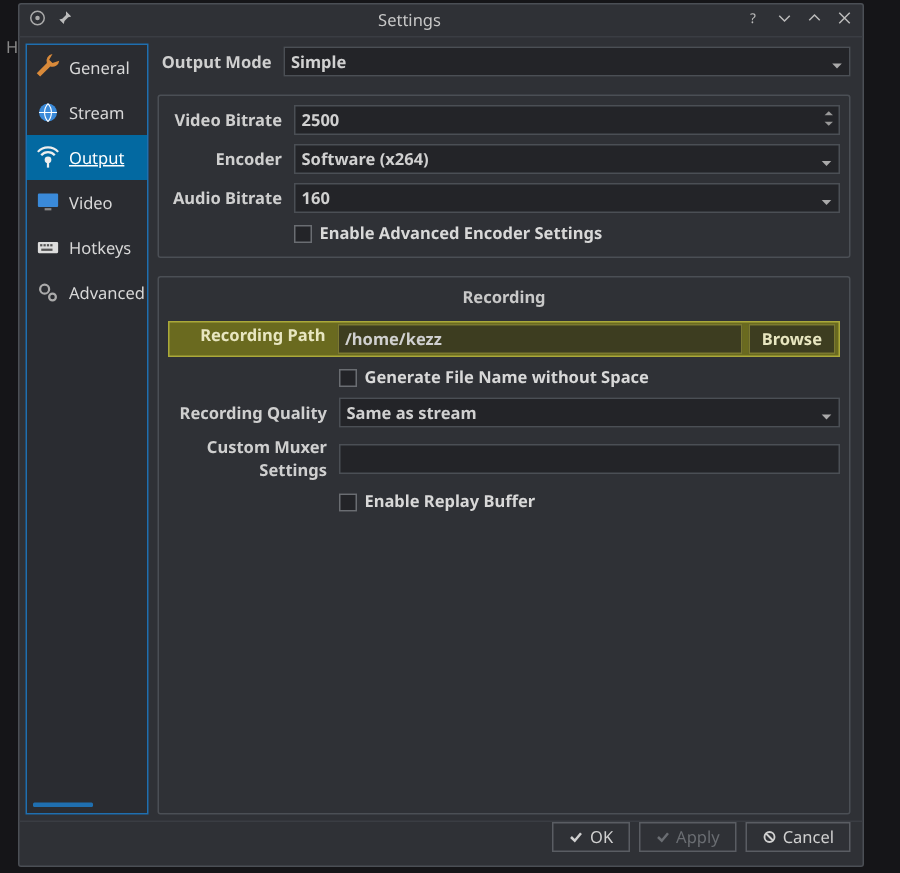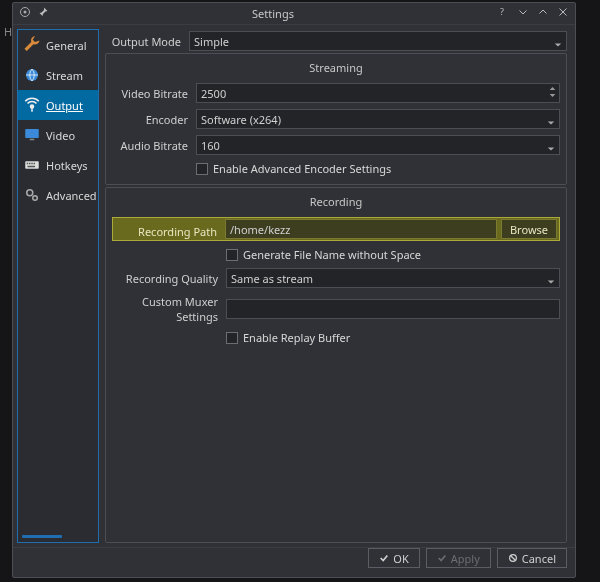--- a/index.html
+++ b/index.html
@@ -33,21 +33,21 @@
   .sidebar-item.active { background: #0369a1; color: #fff; }
   .sidebar-item.active .label { text-decoration: underline; }
   .sb-icon { width: 20px; height: 20px; display: flex; align-items: center; justify-content: center; flex-shrink: 0; }
   .sb-icon svg { width: 18px; height: 18px; }
   .label { font-size: 11px; }
   .sidebar-scroll {
     position: absolute; bottom: 4px; left: 4px; width: 40px; height: 3px;
     background: #1f6fb0; border-radius: 1px;
   }
 
-  .main { flex: 1; padding: 6px 8px 4px 4px; display: flex; flex-direction: column; gap: 2px; overflow: hidden; }
+  .main { flex: 1; padding: 6px 8px 4px 4px; display: flex; flex-direction: column; gap: 12px; overflow: hidden; font-weight: bold; }
 
   .row { display: flex; align-items: center; gap: 4px; }
   .row .lbl { width: 80px; text-align: right; font-size: 11px; color: #cfcfcf; padding-right: 4px; }
   .row.wide .lbl { width: 110px; }
 
   .select, .input {
     flex: 1; height: 20px; background: #232428; border: 1px solid #4b4f55;
     color: #d0d0d0; font-size: 11px; padding: 0 4px; display: flex; align-items: center;
     position: relative;
   }
@@ -67,21 +67,21 @@
   .group-title { text-align: center; font-size: 11px; color: #c8c8c8; margin-bottom: 2px; }
 
   .checkbox-row { display: flex; align-items: center; gap: 5px; }
   .checkbox-row.indent { margin-left: 114px; }
   .cb {
     width: 12px; height: 12px; border: 1px solid #6a6d72; background: #232428;
     flex-shrink: 0;
   }
 
   .highlight-row {
-    display: flex; align-items: flex-end; gap: 4px;
+    display: flex; align-items: flex-start; gap: 4px;
     background: #6a6a1f; border: 1px solid #aba93a; padding: 1px 2px;
   }
   .highlight-row .lbl { width: 106px; text-align: right; padding-right: 4px; color: #e8e6c0; }
   .highlight-row .input { background: #3d3d20; border-color: #7c7a30; }
   .browse-btn {
     height: 20px; padding: 0 8px; background: #3d3d20; border: 1px solid #7c7a30;
     color: #e8e6c0; font-size: 11px; display: flex; align-items: center;
   }
 
   .footer {
@@ -203,21 +203,20 @@
         <div class="lbl">Output Mode</div>
         <div class="select">
           <span>Simple</span>
           <span class="chev"><svg viewBox="0 0 10 10">
                 <path d="M1 3l4 4 4-4"></path>
               </svg></span>
         </div>
       </div>
 
       <div class="group">
-        <div class="group-title">Streaming</div>
 
         <div class="row">
           <div class="lbl">Video Bitrate</div>
           <div class="select">
             <span>2500</span>
             <span class="spin">
               <svg viewBox="0 0 10 6">
                   <path d="M1 5l4-4 4 4"></path>
                 </svg>
               <svg viewBox="0 0 10 6">

